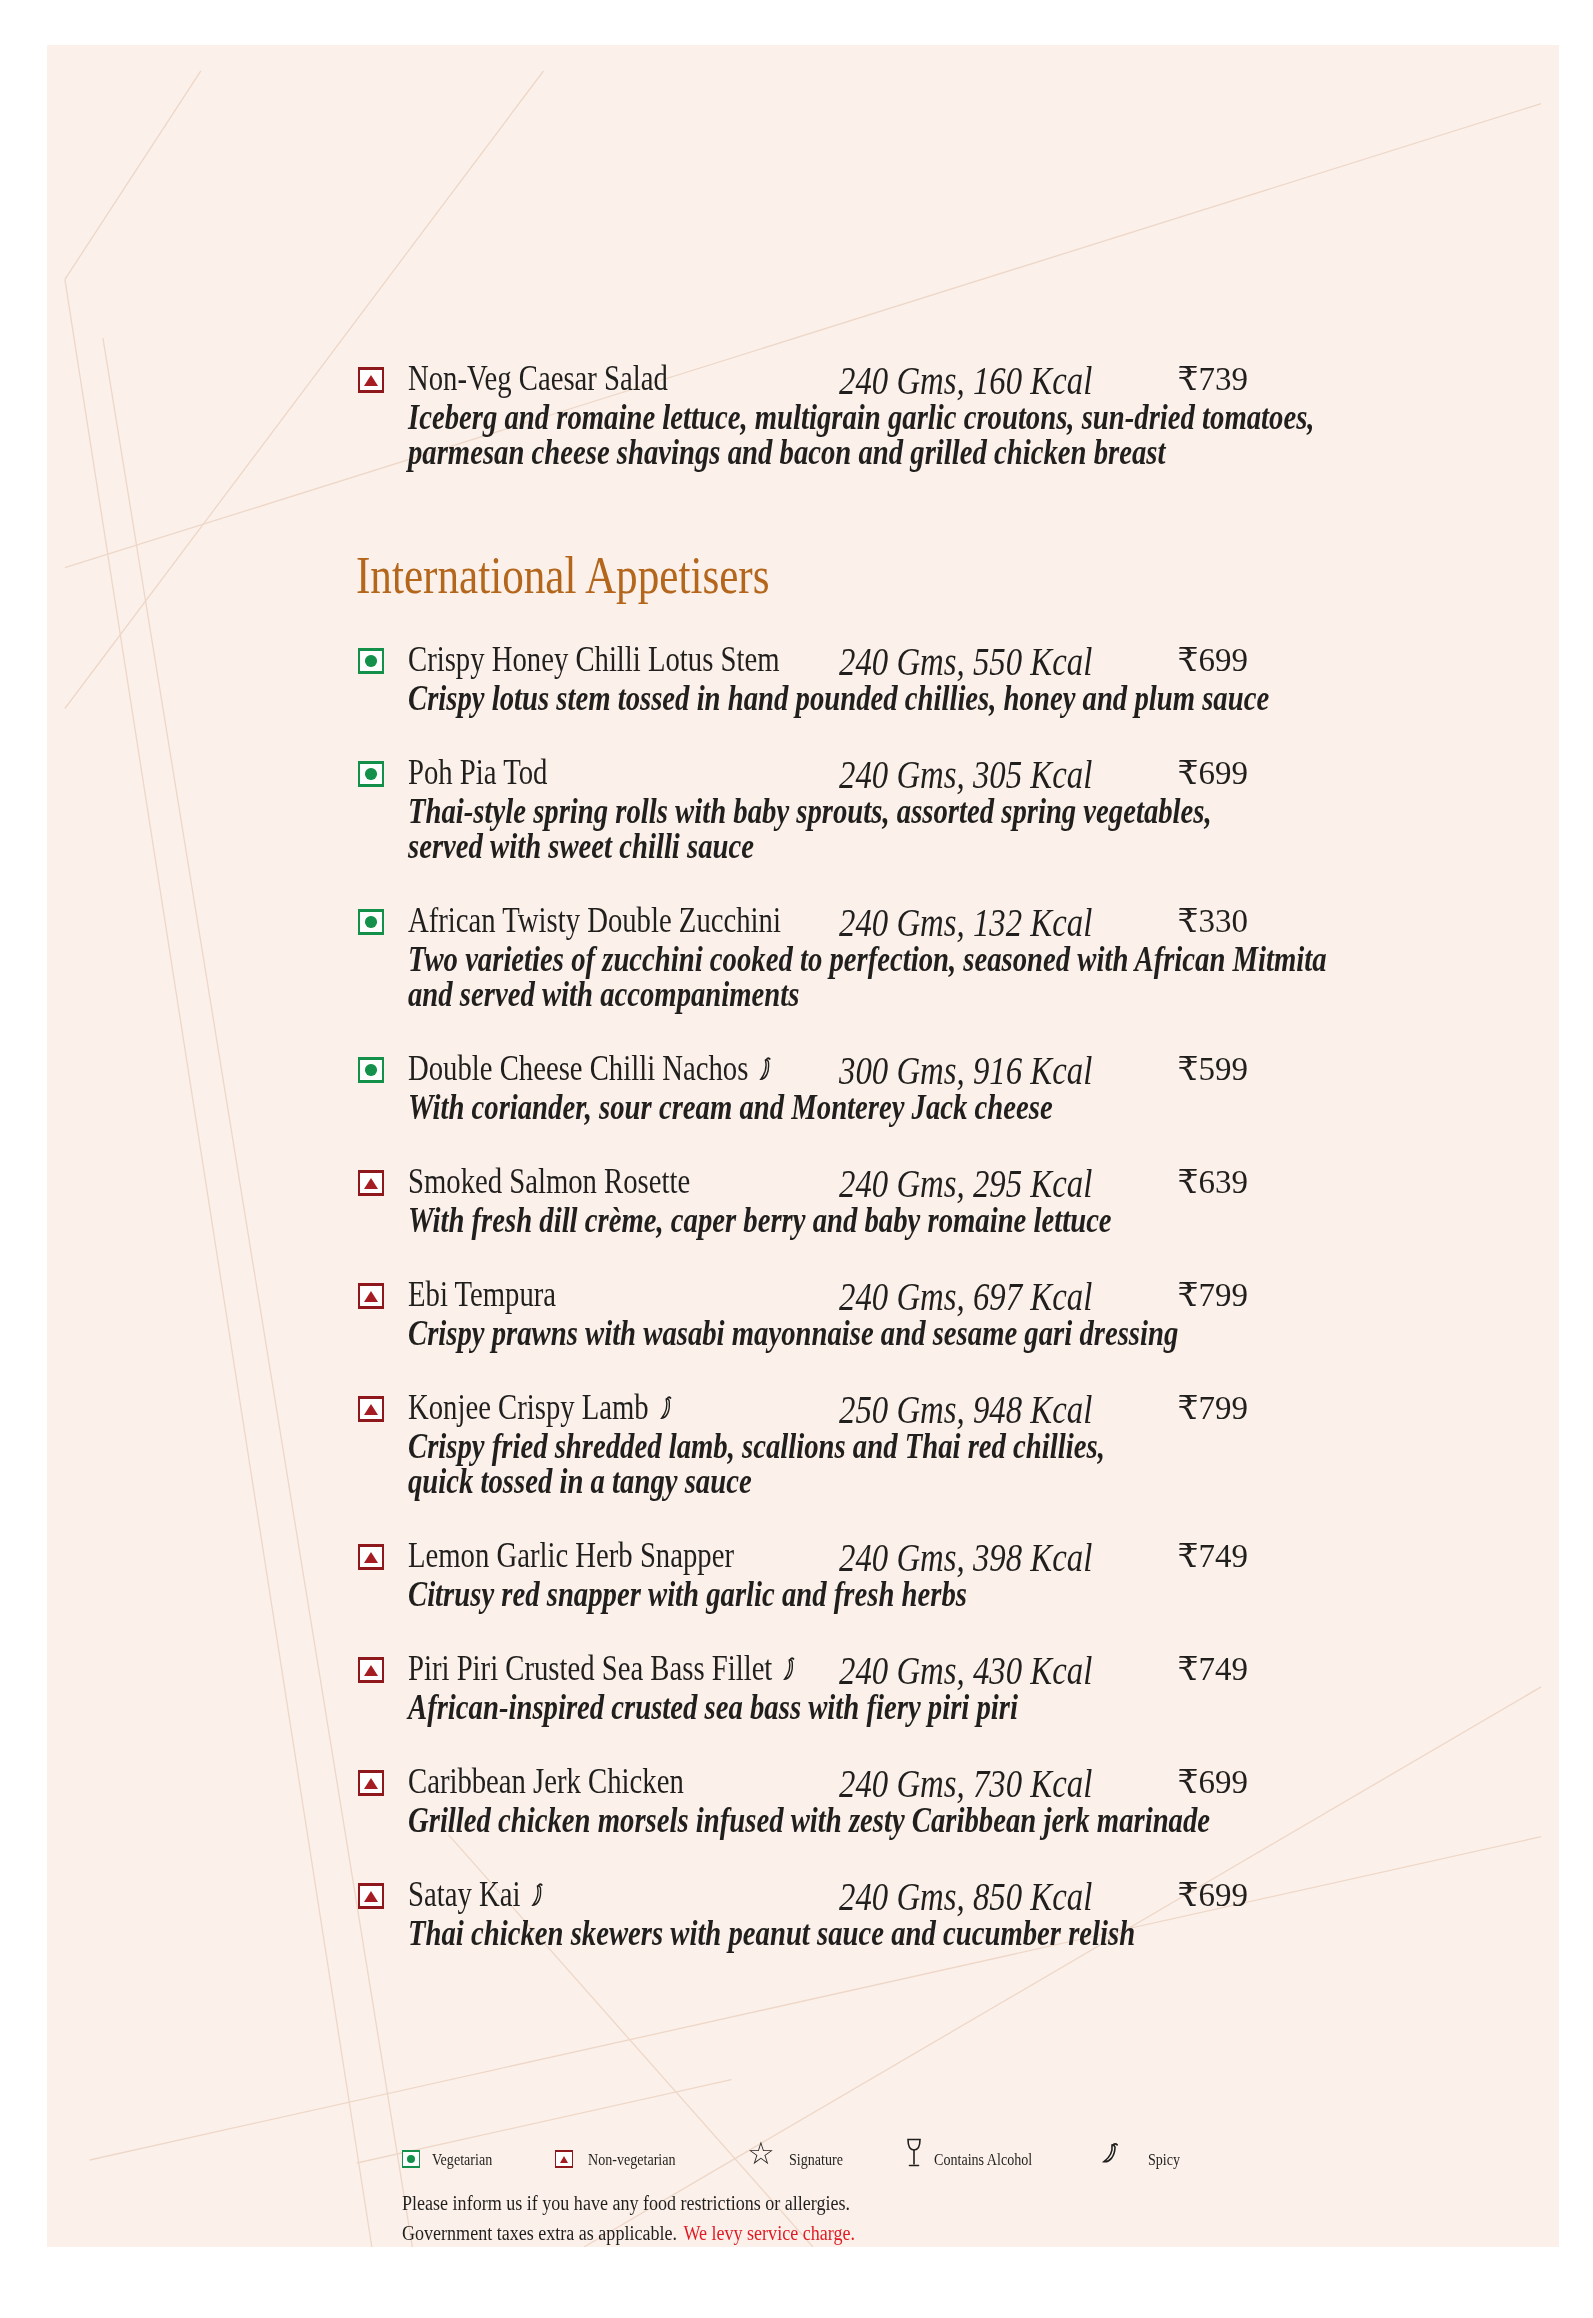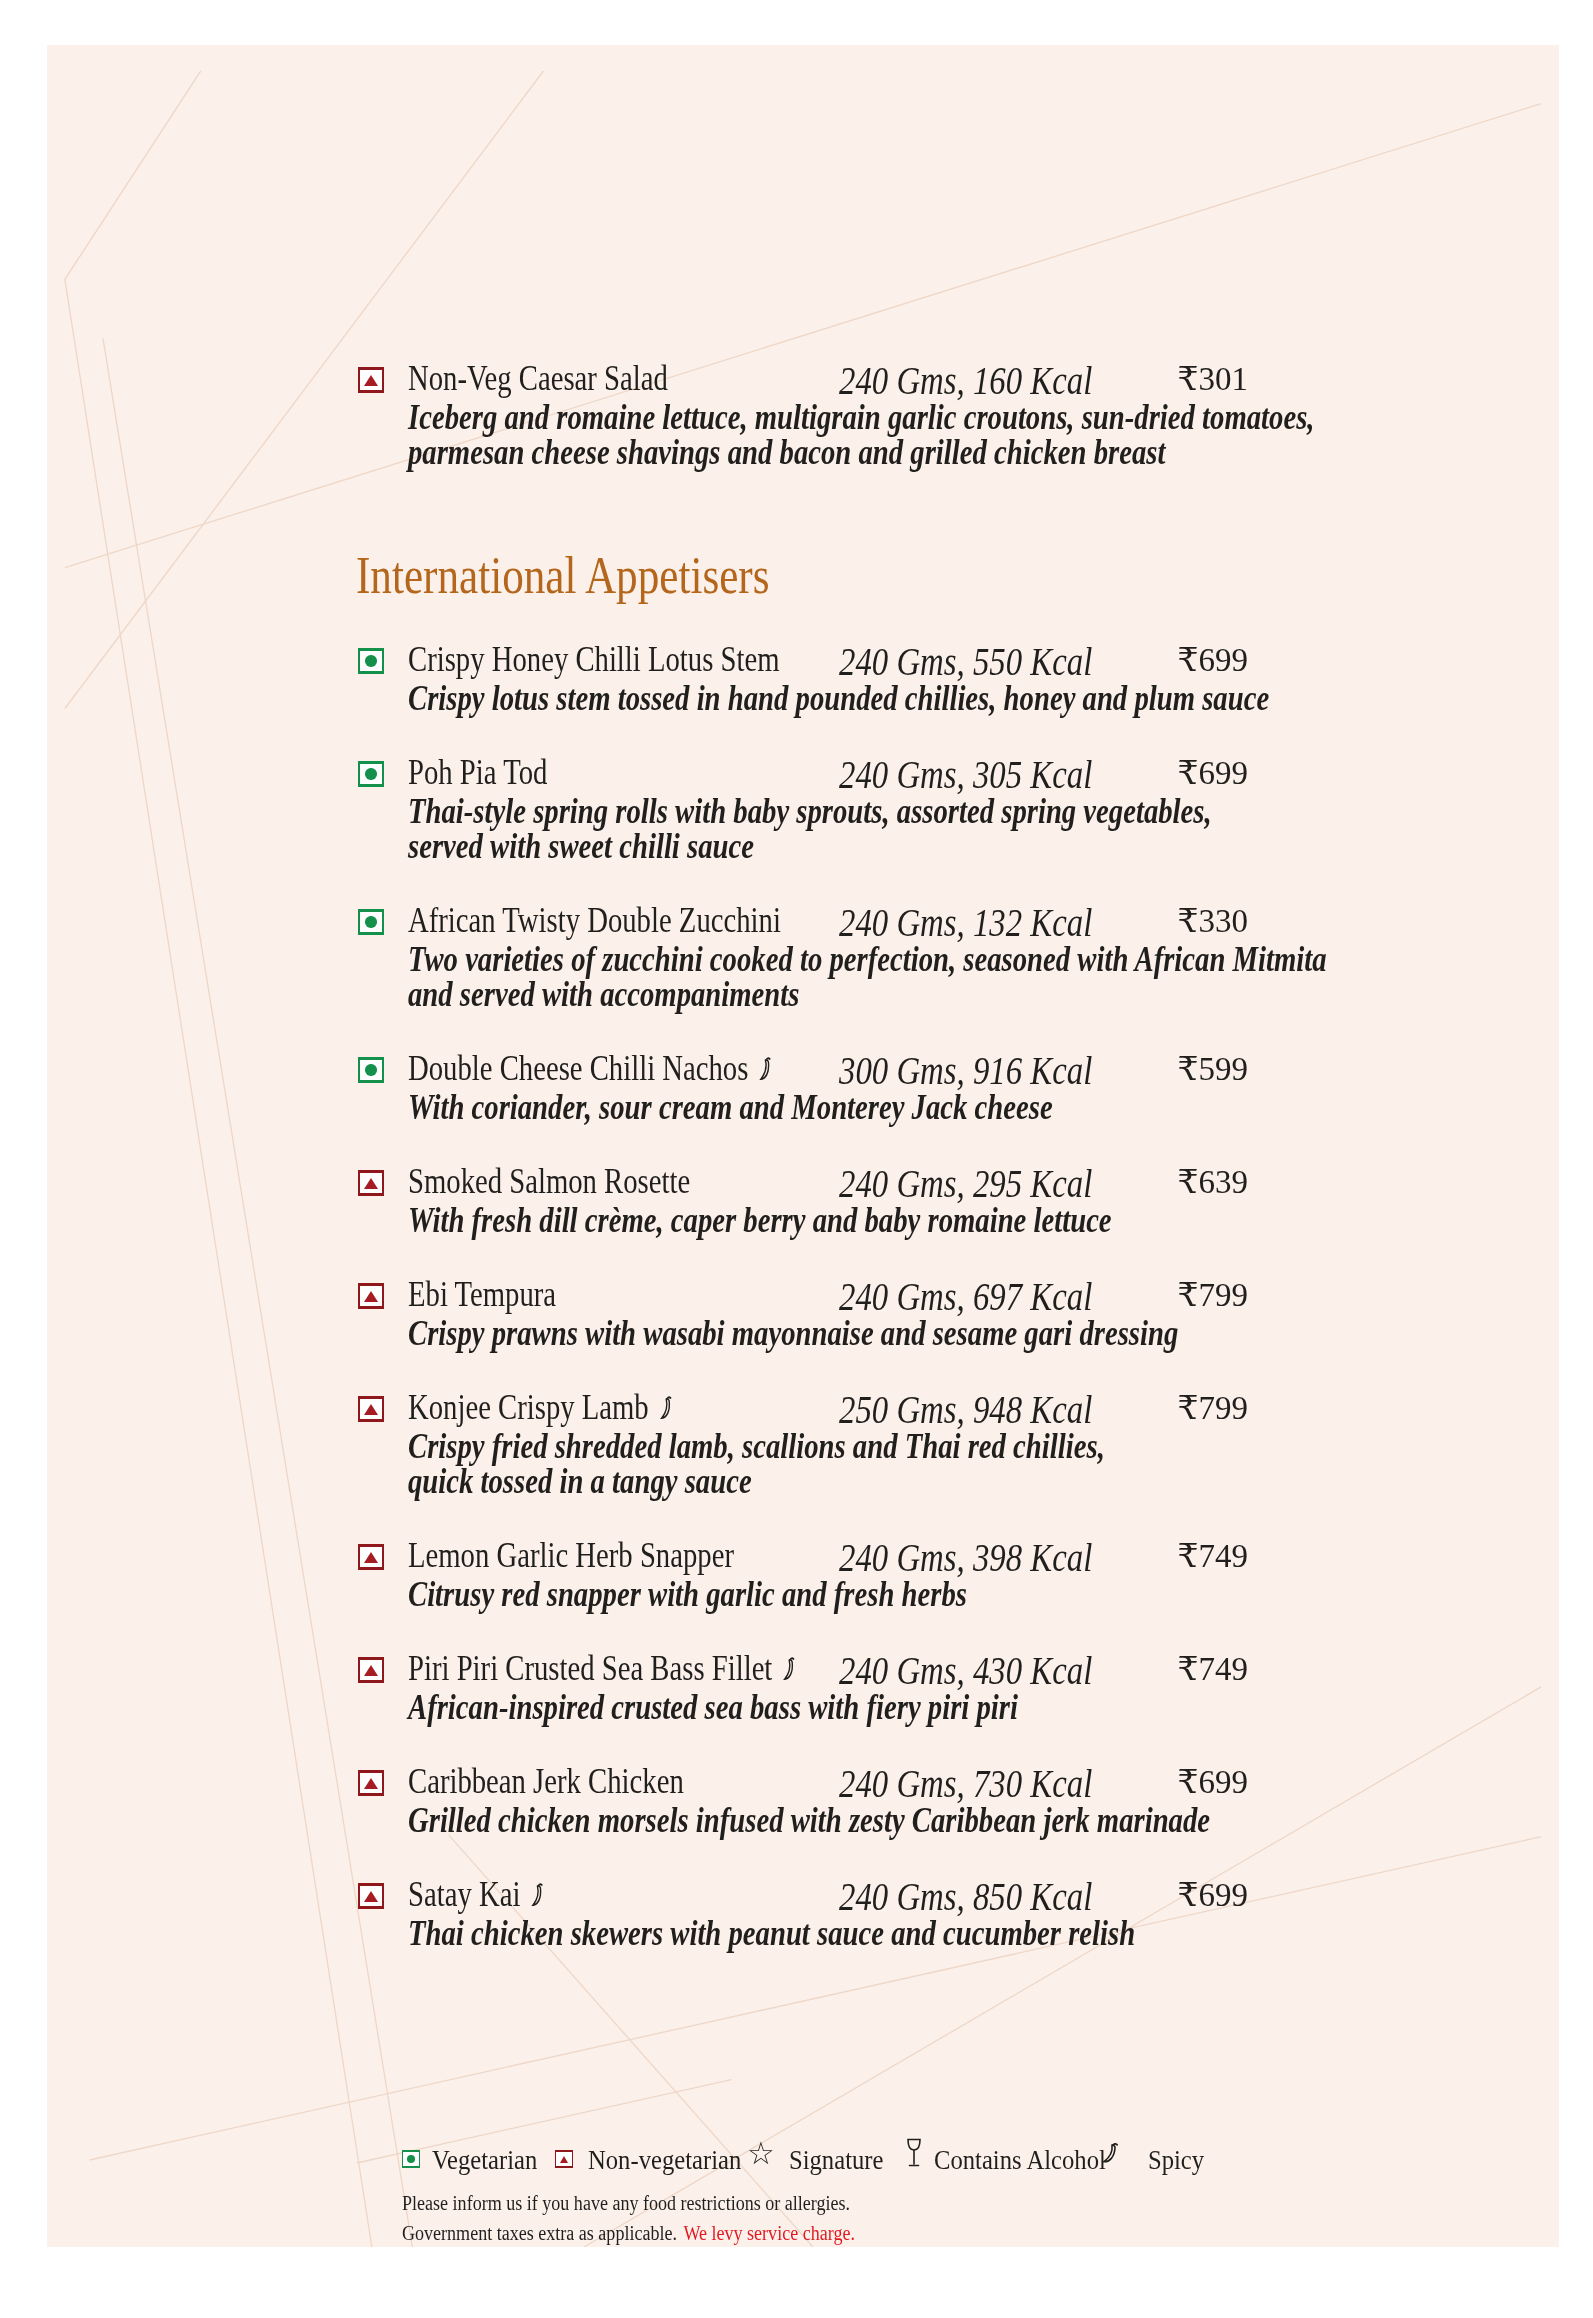--- a/index.html
+++ b/index.html
@@ -25,21 +25,21 @@
   .heading{position:absolute;left:309px;top:505px;font-size:52px;line-height:52px;color:var(--accent,#b4671c);}
   .heading .cond{transform:scaleX(0.83);}
   svg.chilli{display:inline-block;vertical-align:-4.8px;margin-left:11px;}
   svg.chilli path{fill:none;stroke:var(--text,#211f1d);stroke-width:1.9;stroke-linecap:round;}
   
   .lmark{position:absolute;top:2105px;width:18px;height:18px;box-sizing:border-box;background:#fff;display:flex;align-items:center;justify-content:center;border-style:solid;border-width:2.4px 1.8px;}
   .lmark.veg{left:355px;border-color:var(--veg_green,#13914a);}
   .lmark.nonveg{left:508px;border-color:var(--nonveg_red,#8f181c);}
   .lmark .dot{width:7.9px;height:7.9px;border-radius:50%;background:var(--veg_green,#13914a);}
   .lmark .tri{width:0;height:0;border-left:4.8px solid transparent;border-right:4.8px solid transparent;border-bottom:7.9px solid var(--nonveg_tri,#a51d23);}
-  .llabel{position:absolute;top:2104px;font-size:28px;line-height:22px;color:var(--text,#211f1d);}
+  .llabel{position:absolute;top:2104px;font-size:16px;line-height:22px;color:var(--text,#211f1d);}
   .star{position:absolute;left:700px;top:2093px;font-family:"DejaVu Sans",sans-serif;font-size:31px;line-height:31px;color:var(--text,#211f1d);}
   svg.glass{position:absolute;left:858px;top:2093px;}
   svg.glass path,svg.glass line{fill:none;stroke:var(--text,#211f1d);stroke-width:1.6;stroke-linecap:round;}
   svg.lchilli{position:absolute;left:1054px;top:2096px;transform:rotate(10deg);}
   svg.lchilli path{fill:none;stroke:var(--text,#211f1d);stroke-width:1.9;stroke-linecap:round;}
   .fline{position:absolute;left:355px;font-size:20.5px;line-height:20.5px;color:var(--text,#211f1d);}
   .fline .red{color:var(--red,#e01b24);margin-left:7.3px;}
   .fline .cond{transform:scaleX(0.88);}
   .llabel .cond{transform:scaleX(0.88);}
 </style>
@@ -59,21 +59,21 @@
       <line x1="712" y1="3037" x2="1315" y2="3719"></line>
       <line x1="560" y1="3580" x2="1180" y2="3442"></line>
     </svg>
 
     <div class="carry" style="--b:346px">
       <div class="mark nonveg">
           <i class="tri"></i>
         </div>
       <div class="title"><span class="cond">Non-Veg Caesar Salad</span></div>
       <div class="portion"><span class="cond">240 Gms, 160 Kcal</span></div>
-      <div class="price">₹301</div>
+      <div class="price">₹739</div>
       <div class="desc"><span class="cond"><span>Iceberg and romaine lettuce, multigrain garlic croutons, sun-dried tomatoes,</span><br><span>parmesan cheese shavings and bacon and grilled chicken breast</span></span></div>
     </div>
 
     <div class="heading"><span class="cond">International Appetisers</span></div>
 
     <div class="item" style="--b:627px">
       <div class="mark veg">
           <i class="dot"></i>
         </div>
       <div class="title"><span class="cond">Crispy Honey Chilli Lotus Stem</span></div>

